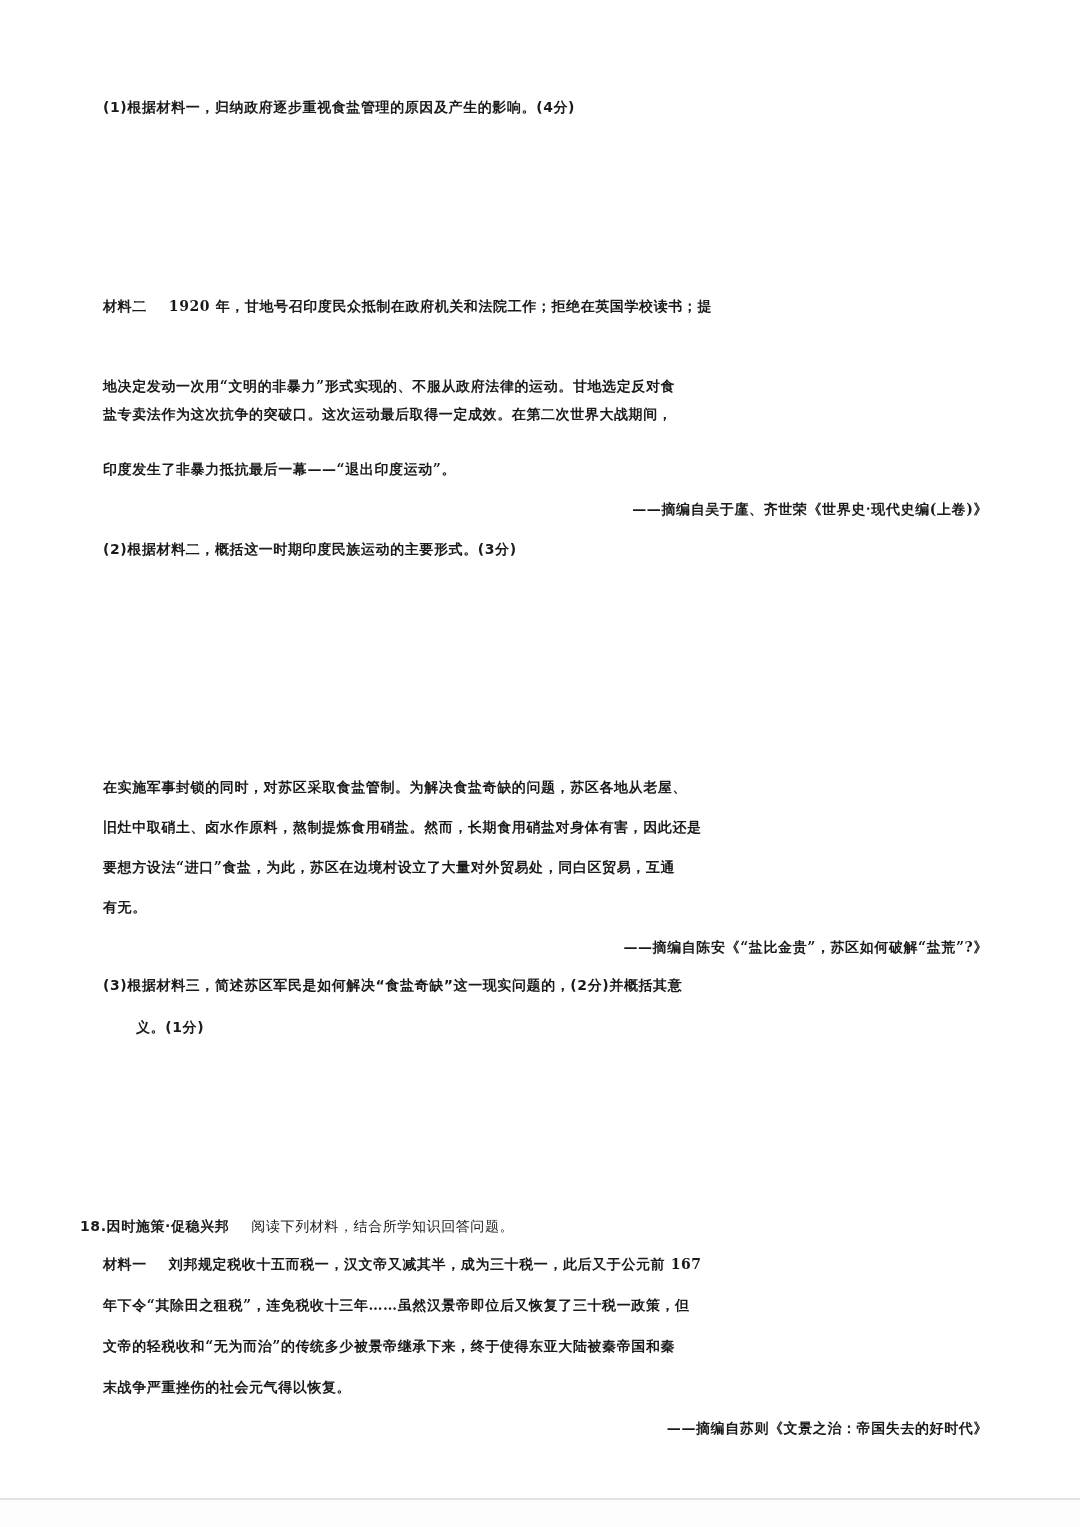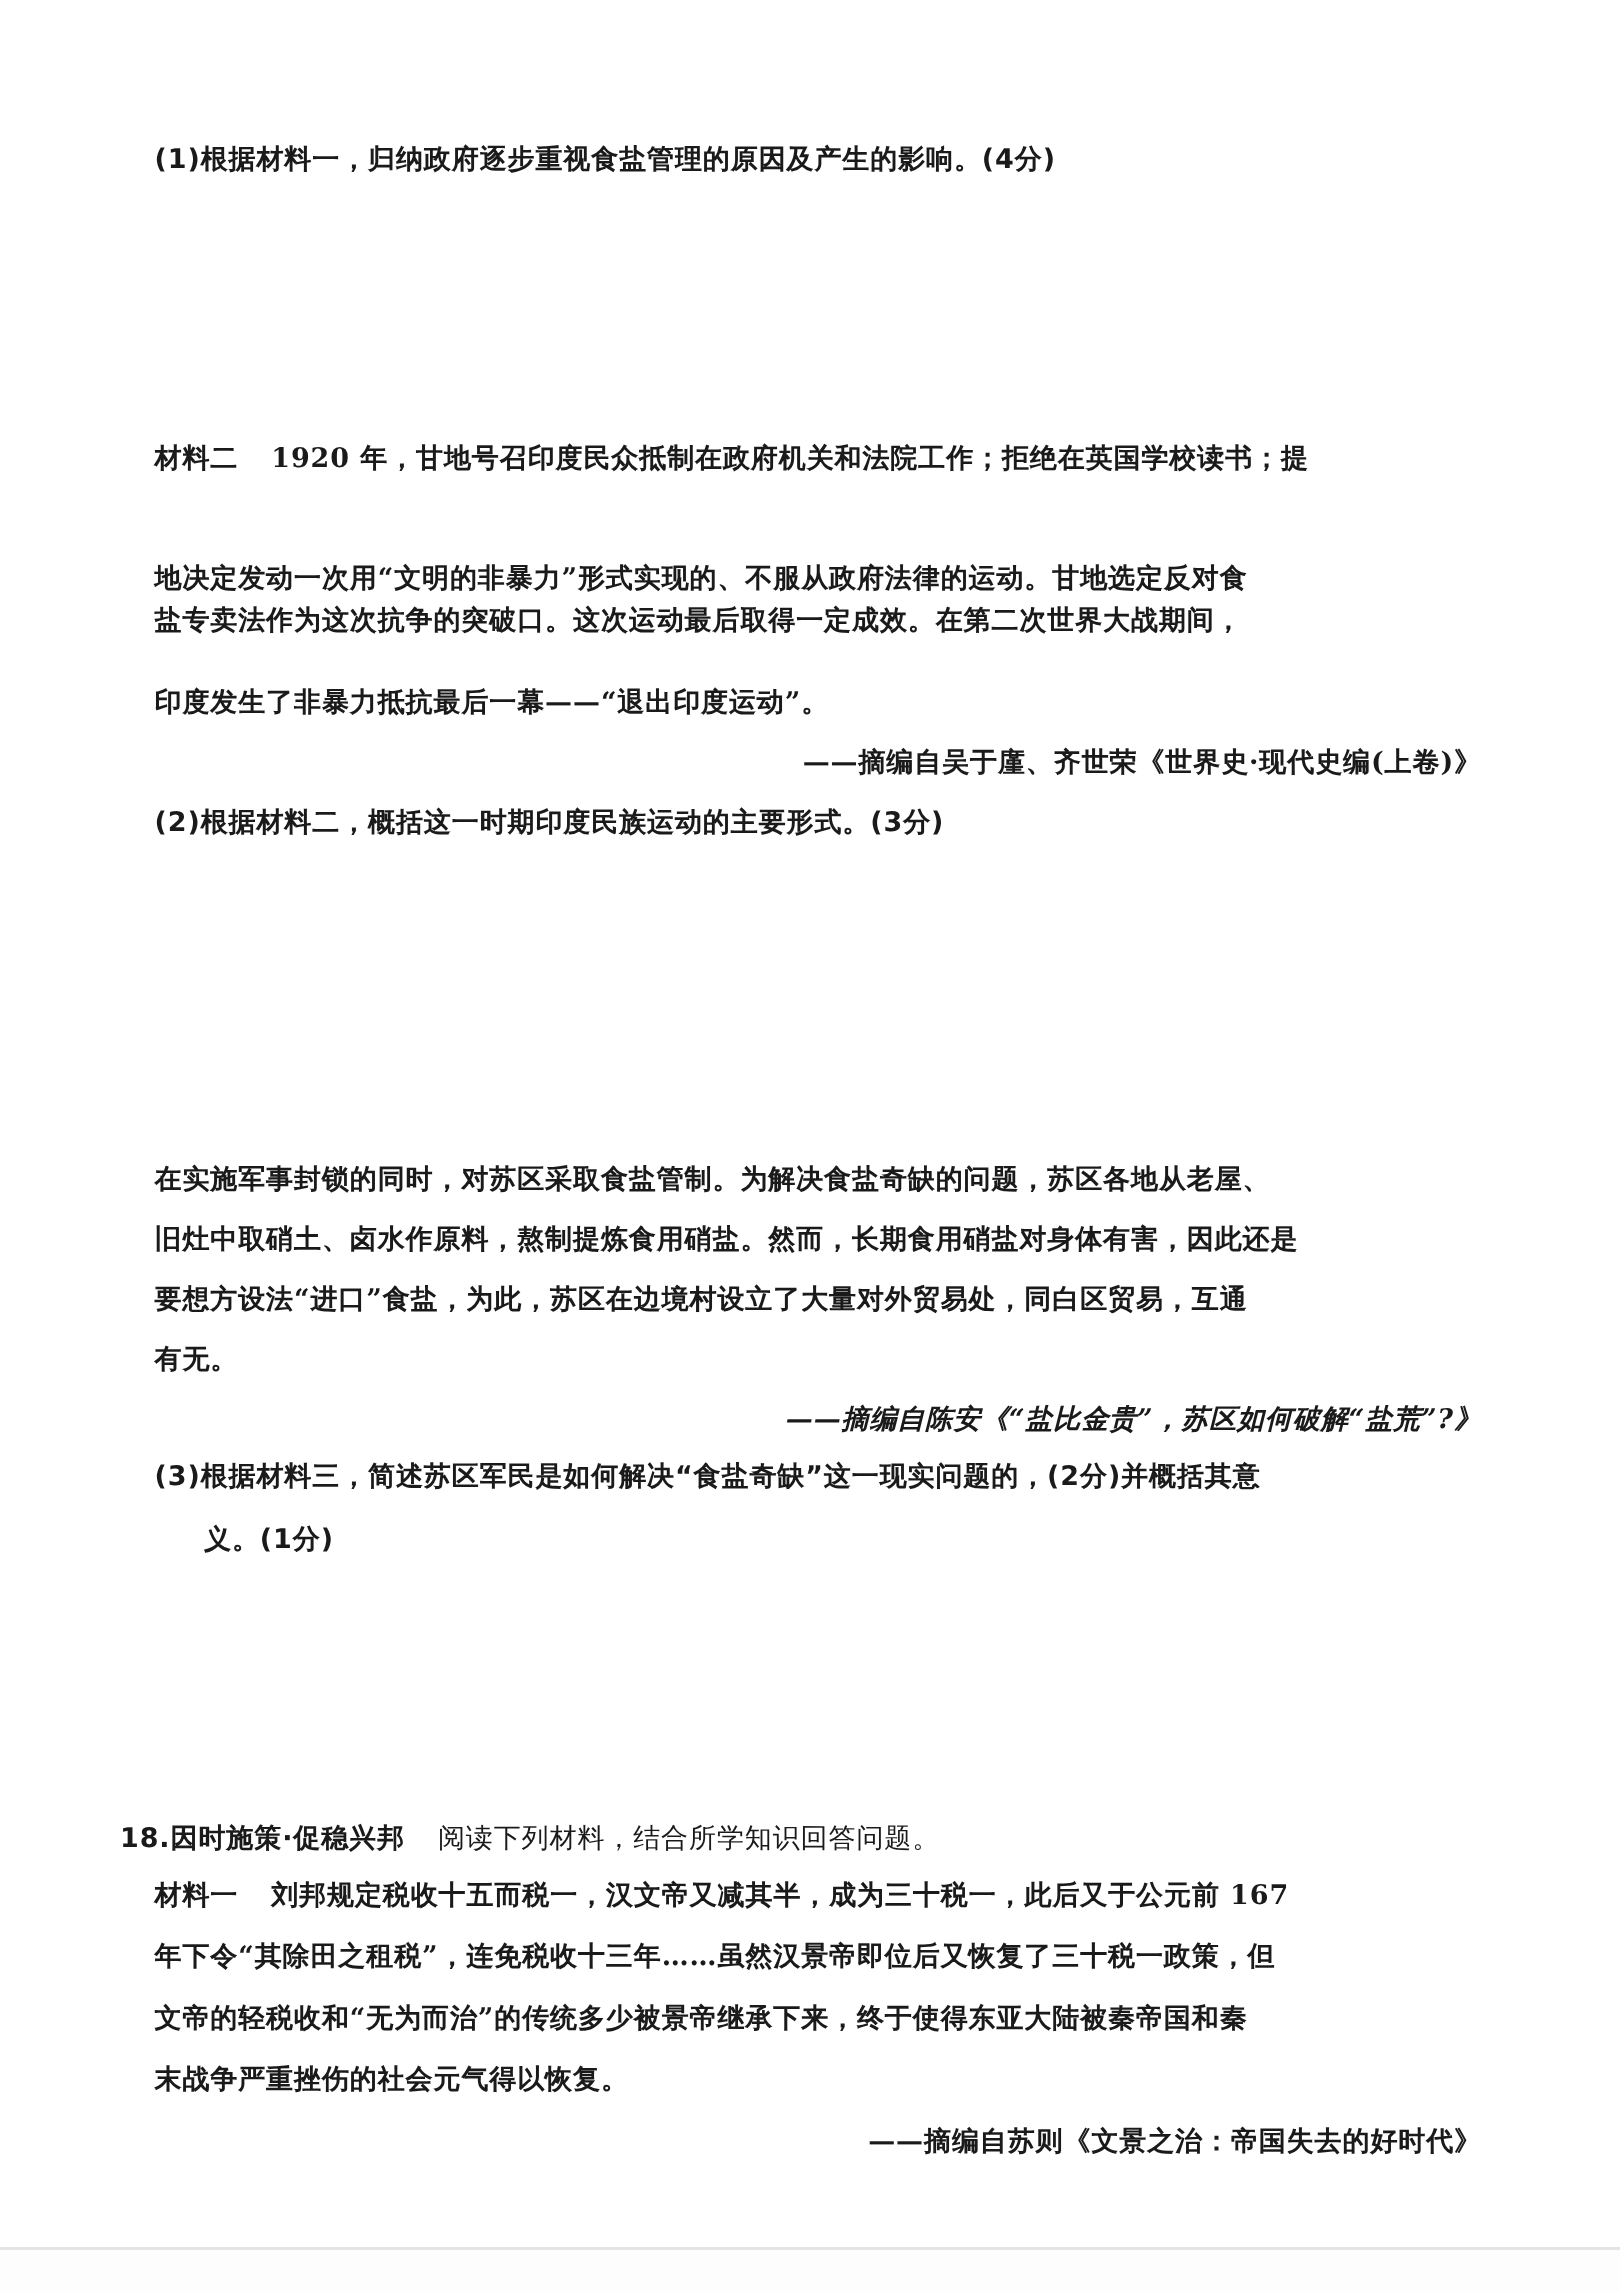--- a/index.html
+++ b/index.html
@@ -17,21 +17,21 @@
     }
     .page {
       position: absolute;
       left: 0; top: 0;
       width: 1080px;
       height: 1496px;
       background: #ffffff;
     }
     .line {
       position: absolute;
-      font-size: 18px;
+      font-size: 14px;
       line-height: 30px;
       white-space: nowrap;
       font-weight: bold;
       letter-spacing: 0.6px;
     }
     .sans { font-family: "DejaVu Sans", "Liberation Sans", sans-serif; }
     .label { font-family: "DejaVu Sans", "Liberation Sans", sans-serif; font-weight: bold; margin-right: 22px; }
     .source { right: 92px; text-align: right; }
     .bottom-divider {
       position: absolute;
@@ -62,21 +62,21 @@
   <div class="line" style="left:103px; top:399px;">盐专卖法作为这次抗争的突破口。这次运动最后取得一定成效。在第二次世界大战期间，</div>
   <div class="line" style="left:103px; top:454px;">印度发生了非暴力抵抗最后一幕——“退出印度运动”。</div>
   <div class="line source" style="top:494px;">——摘编自吴于廑、齐世荣《世界史·现代史编(上卷)》</div>
 
   <div class="line sans" style="left:103px; top:534px;">(2)根据材料二，概括这一时期印度民族运动的主要形式。(3分)</div>
 
   <div class="line" style="left:103px; top:812px;">旧灶中取硝土、卤水作原料，熬制提炼食用硝盐。然而，长期食用硝盐对身体有害，因此还是</div>
   <div class="line" style="left:103px; top:772px;">在实施军事封锁的同时，对苏区采取食盐管制。为解决食盐奇缺的问题，苏区各地从老屋、</div>
   <div class="line" style="left:103px; top:852px;">要想方设法“进口”食盐，为此，苏区在边境村设立了大量对外贸易处，同白区贸易，互通</div>
   <div class="line" style="left:103px; top:892px;">有无。</div>
-  <div class="line source" style="top:932px;font-style:italic;">——摘编自陈安《“盐比金贵”，苏区如何破解“盐荒”?》</div>
+  <div class="line source" style="top:932px;">——摘编自陈安《“盐比金贵”，苏区如何破解“盐荒”?》</div>
 
   <div class="line sans" style="left:103px; top:970px;">(3)根据材料三，简述苏区军民是如何解决“食盐奇缺”这一现实问题的，(2分)并概括其意</div>
   <div class="line sans" style="left:136px; top:1012px;">义。(1分)</div>
 
   <div class="line sans" style="left:80px; top:1211px;">
     <span>18.</span><span style="margin-right:22px;">因时施策·促稳兴邦</span><span style="font-weight:normal;">阅读下列材料，结合所学知识回答问题。</span>
   </div>
   <div class="line" style="left:103px; top:1249px;">
     <span class="label">材料一</span><span>刘邦规定税收十五而税一，汉文帝又减其半，成为三十税一，此后又于公元前 167</span>
   </div>

